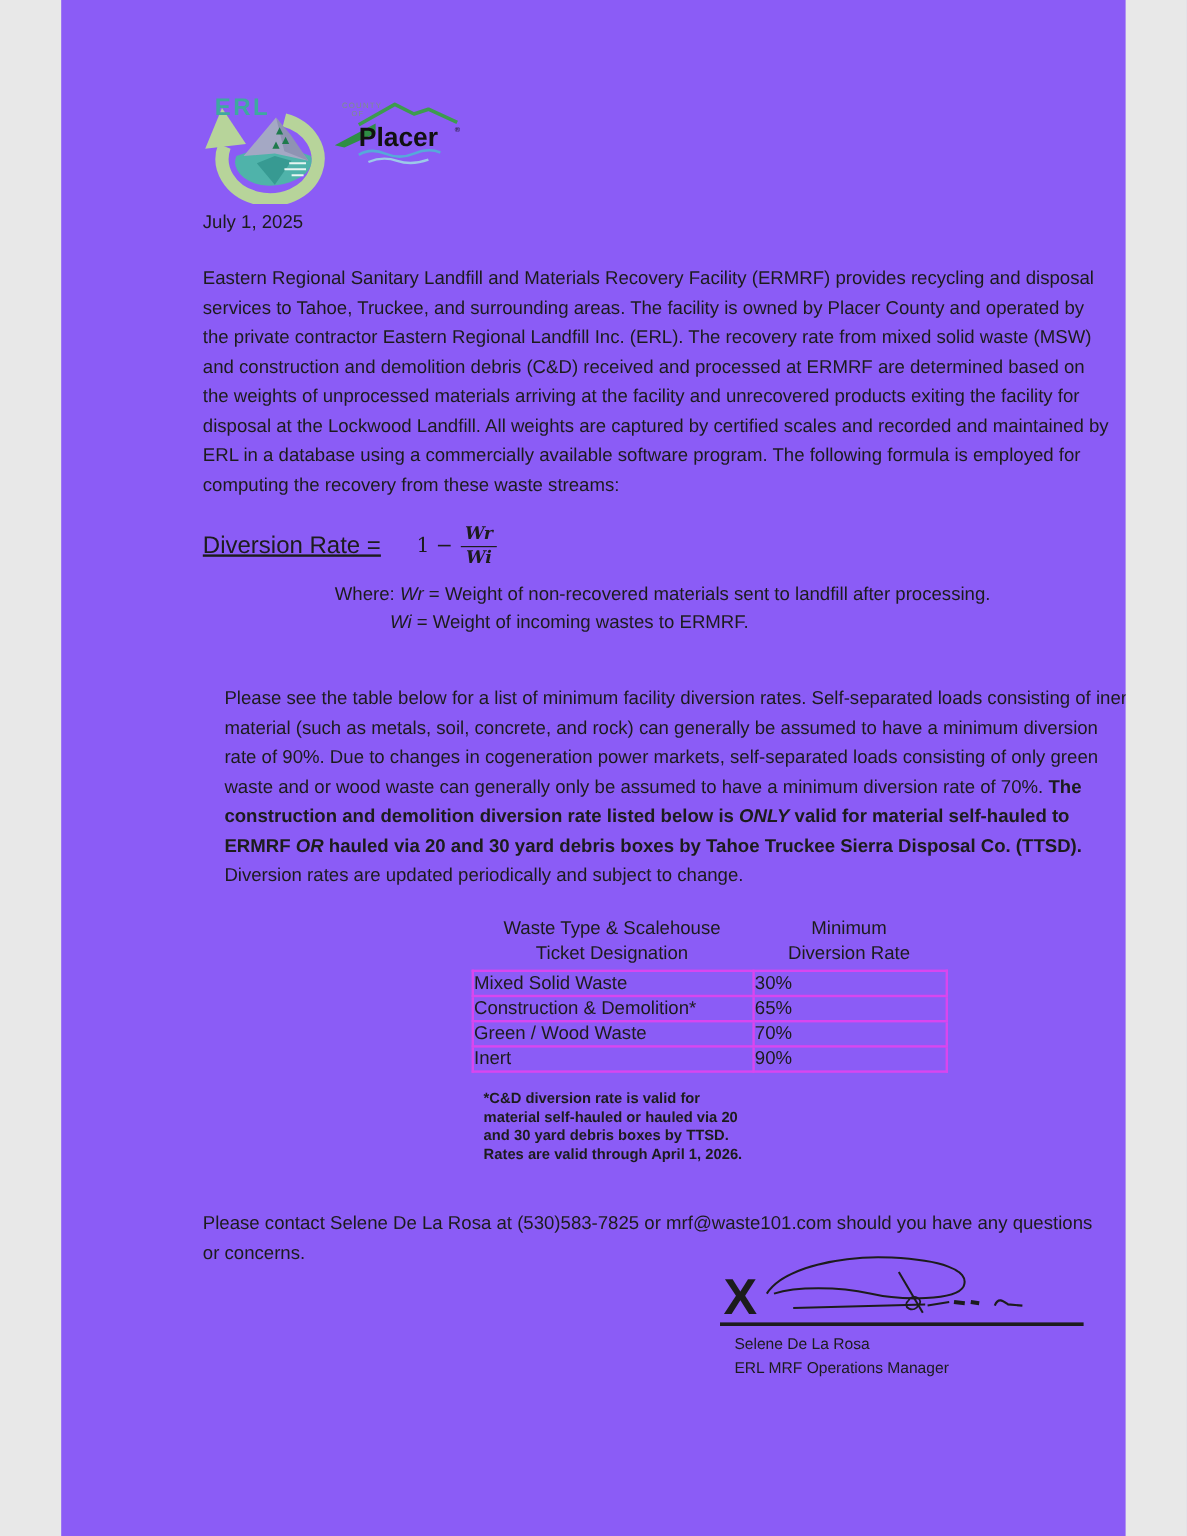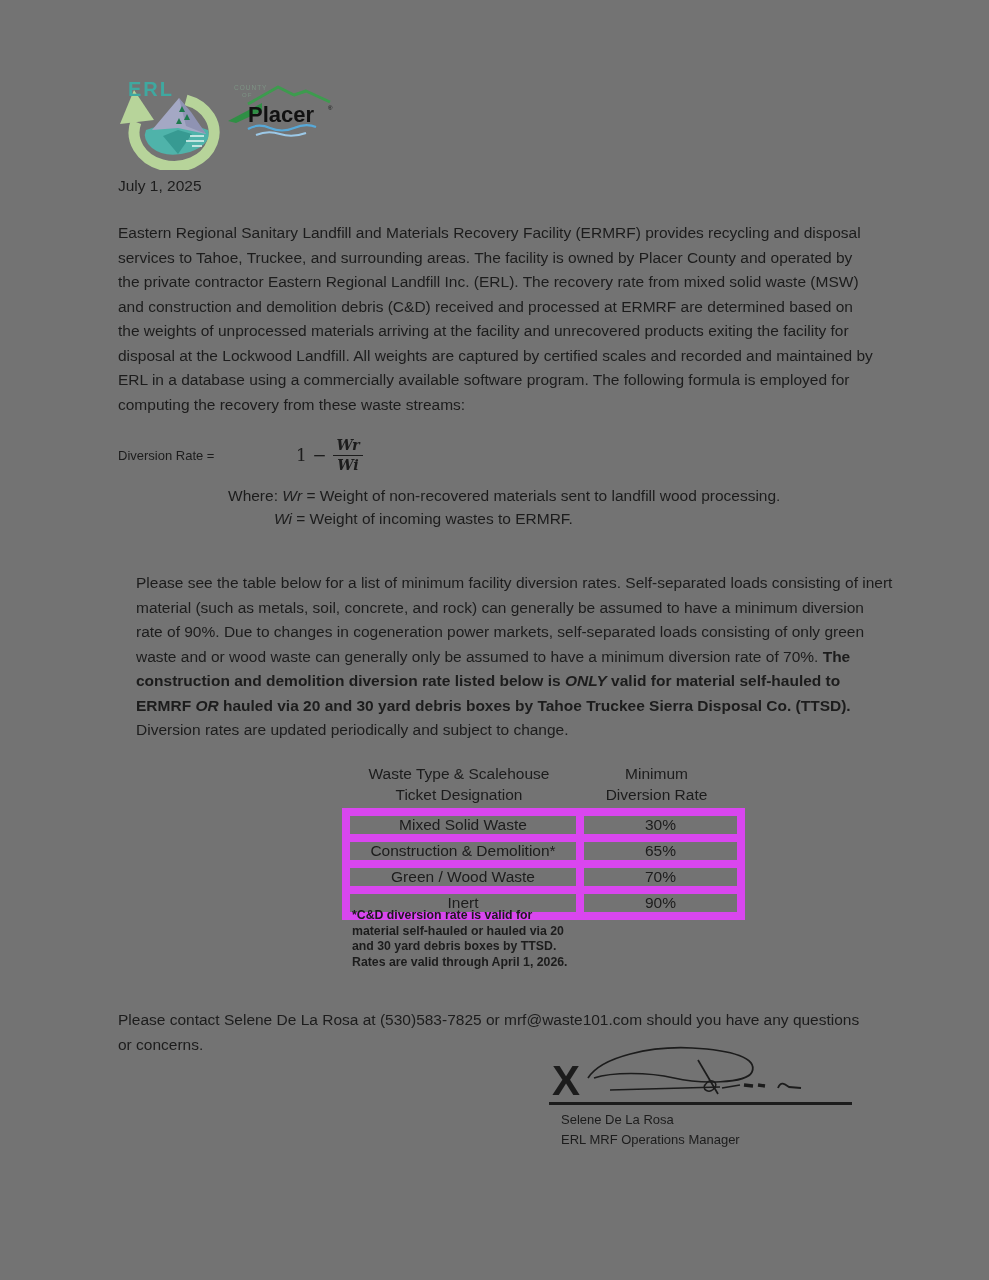--- a/index.html
+++ b/index.html
@@ -1,19 +1,19 @@
 <!DOCTYPE html>
 <html><head>
 <meta charset="utf-8">
 <style>
   * { margin:0; padding:0; box-sizing:border-box; }
   html,body { background:#e8e8e8; }
   body { font-family:"Liberation Sans","DejaVu Sans",sans-serif; }
   .page {
-    position:relative; width:989px; height:1280px; background:#737373;
+    position:relative; width:887px; height:1280px; background:#8b5cf6;
     margin:0 auto; color:#1c1c1c; overflow:hidden;
   }
   .abs { position:absolute; }
 
   
   .logo-erl { left:116px; top:78px; width:112px; height:92px; }
   .logo-placer { left:226px; top:80px; width:112px; height:60px; }
   svg text { font-family:"Liberation Sans","DejaVu Sans",sans-serif; }
 
   
@@ -21,38 +21,38 @@
   .body-par { left:118px; width:758px; font-size:15.5px; line-height:24.5px; text-align:left; }
   .par-intro { top:221px; }
   .par-rates { top:571px;margin-left:18px; }
   .par-contact { top:1008px; }
   .seg-normal { font-weight:400; }
   .seg-bold { font-weight:700; }
   .seg-bolditalic { font-weight:700; font-style:italic; }
 
   
   .formula-row { left:118px; top:437px; display:flex; align-items:center; }
-  .formula-label { font-size:13px; width:178px; }
+  .formula-label { font-size:20px; width:178px;text-decoration:underline; }
   .math { font-family:"DejaVu Serif","Liberation Serif",serif; }
   .one-minus { font-size:17px; margin-right:7px; }
   .fraction { display:inline-flex; flex-direction:column; align-items:center; font-size:14.5px; font-style:italic; font-weight:600; line-height:1.15; }
   .fraction .num { border-bottom:1.6px solid #1c1c1c; padding:0 3px 1px 3px; }
   .fraction .den { padding-top:1px; }
 
   .where-block { left:228px; top:484px; font-size:15.5px; line-height:23px; }
   .where-line2 { padding-left:46px; }
   .term-italic { font-style:italic; }
 
   
   .rates-table-block { left:342px; top:763px; width:395px; }
   .rt-header { display:flex; font-weight:400; font-size:15.5px; line-height:21px; text-align:center; padding-bottom:3px; }
   .rt-header .h-col1 { width:234px; }
   .rt-header .h-col2 { width:161px; }
   table.rates { border-collapse:collapse; width:395px; table-layout:fixed; }
-  table.rates td { border:8px solid #d946ef; text-align:center; font-size:15.5px; height:21px; padding:0; }
+  table.rates td { border:2px solid #d946ef; font-size:15.5px; height:21px; padding:0; }
   td.col-type { width:234px; }
   td.col-rate { width:161px; }
 
   .footnote { left:352px; top:908px; width:228px; font-size:12.3px; font-weight:700; line-height:15.6px; }
 
   
   .sig-x { left:552px; top:1060px; font-size:42px; font-weight:600; line-height:1; }
   .sig-scribble { left:582px; top:1044px; }
   .sig-line { left:549px; top:1102px; width:303px; height:3px; background:#1c1c1c; }
   .sig-name { left:561px; top:1110px; font-size:13px; line-height:19px; }
@@ -113,21 +113,21 @@
     <span class="math fraction">
       <span class="num">Wr</span>
       <span class="den">Wi</span>
     </span>
   </div>
 
   <div class="abs where-block">
     <div class="where-line1">
       <span>Where:</span>
       <span class="term-italic">Wr</span>
-      <span>= Weight of non-recovered materials sent to landfill wood processing.</span>
+      <span>= Weight of non-recovered materials sent to landfill after processing.</span>
     </div>
     <div class="where-line2">
       <span class="term-italic">Wi</span>
       <span>= Weight of incoming wastes to ERMRF.</span>
     </div>
   </div>
 
   <div class="abs body-par par-rates"><span class="seg-normal">Please see the table below for a list of minimum facility diversion rates. Self-separated loads consisting of inert material (such as metals, soil, concrete, and rock) can generally be assumed to have a minimum diversion rate of 90%. Due to changes in cogeneration power markets, self-separated loads consisting of only green waste and or wood waste can generally only be assumed to have a minimum diversion rate of 70%.  </span><span class="seg-bold">The construction and demolition diversion rate listed below is </span><span class="seg-bolditalic">ONLY</span><span class="seg-bold"> valid for material self-hauled to ERMRF </span><span class="seg-bolditalic">OR</span><span class="seg-bold"> hauled via 20 and 30 yard debris boxes by Tahoe Truckee Sierra Disposal Co. (TTSD). </span><span class="seg-normal">Diversion rates are updated periodically and subject to change.</span></div>
 
   <div class="abs rates-table-block">

